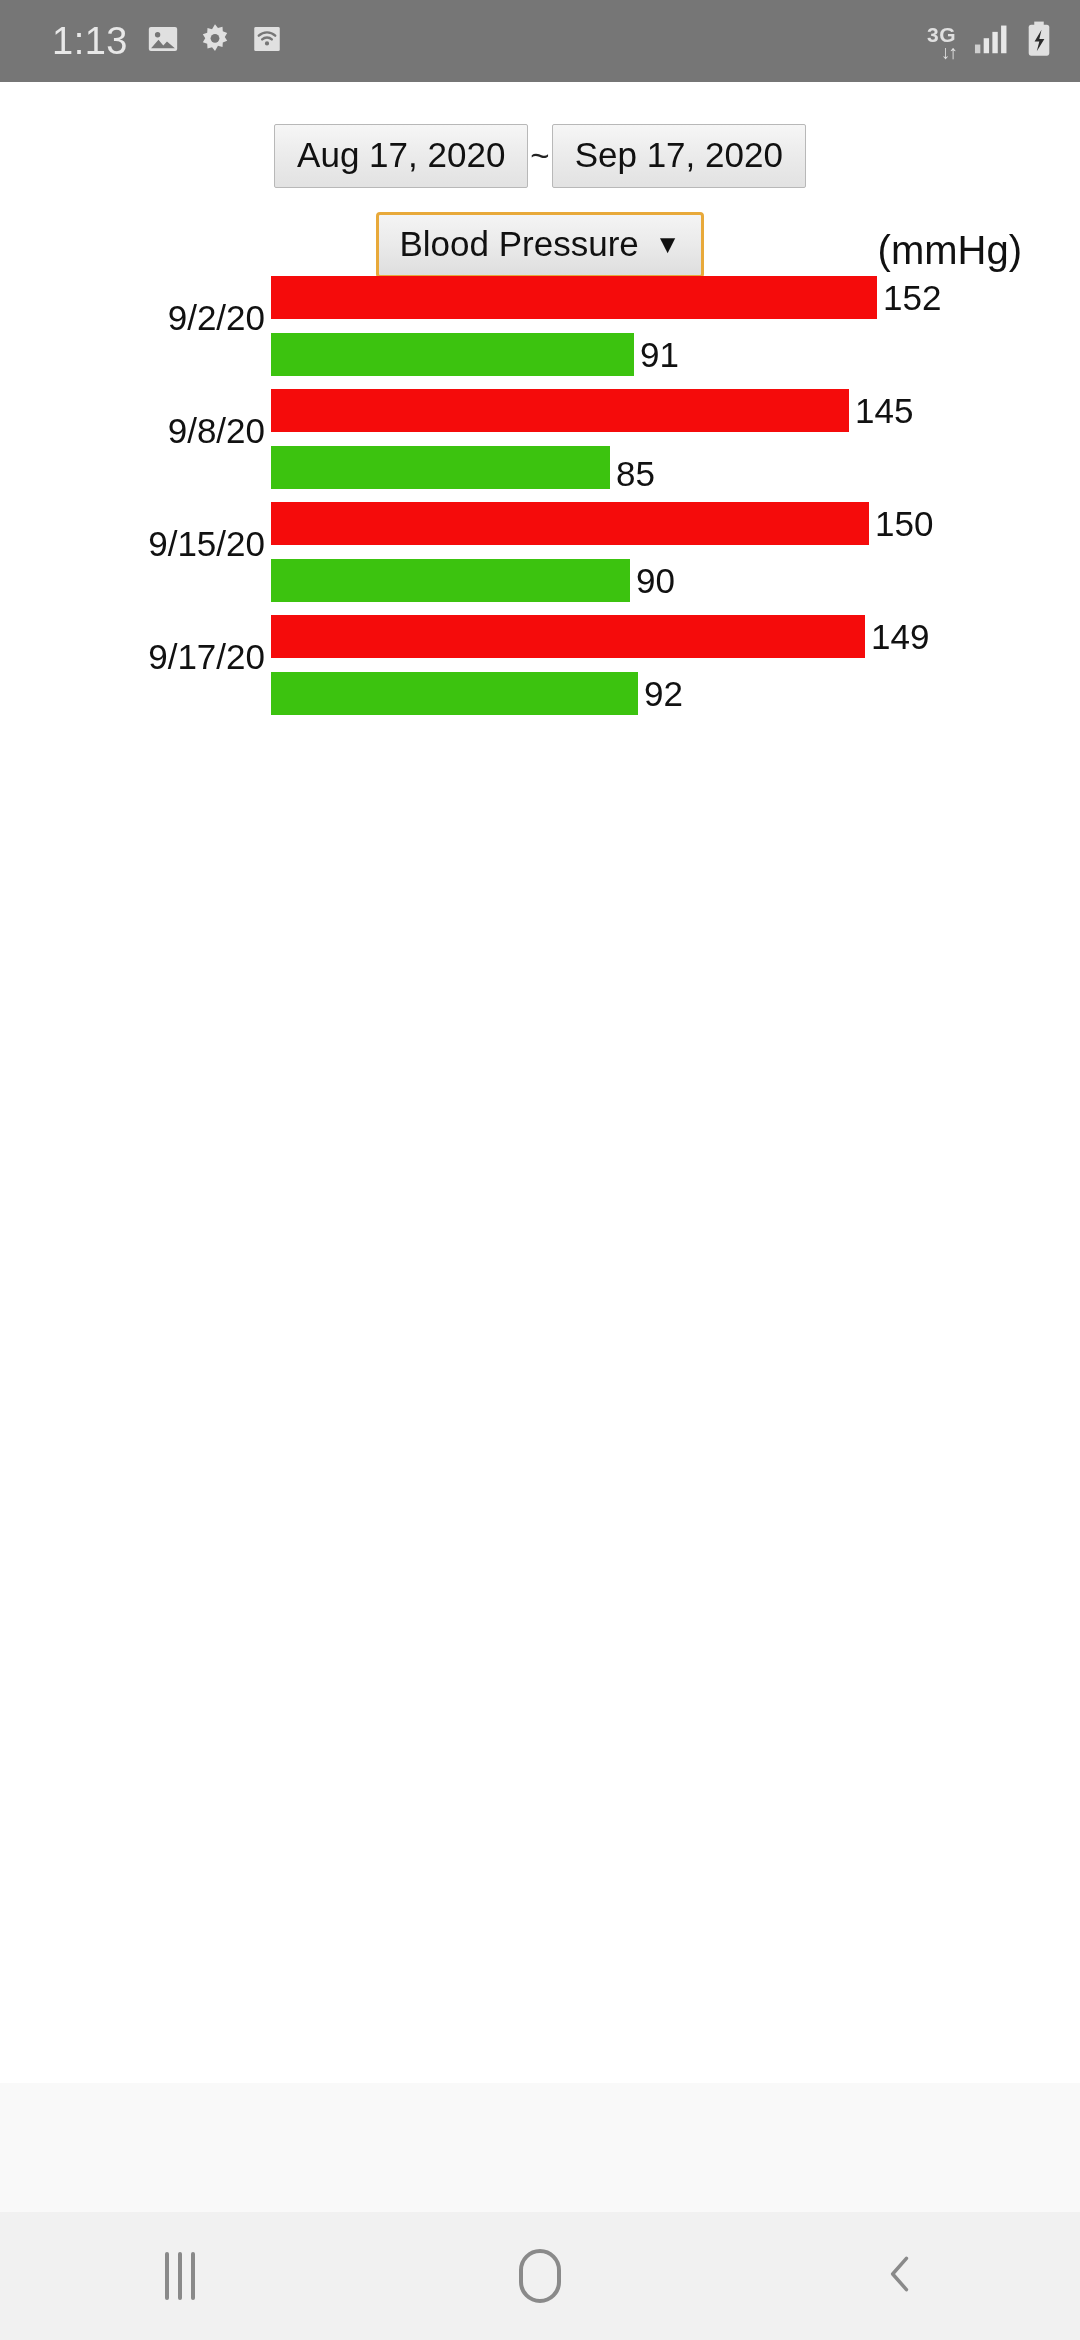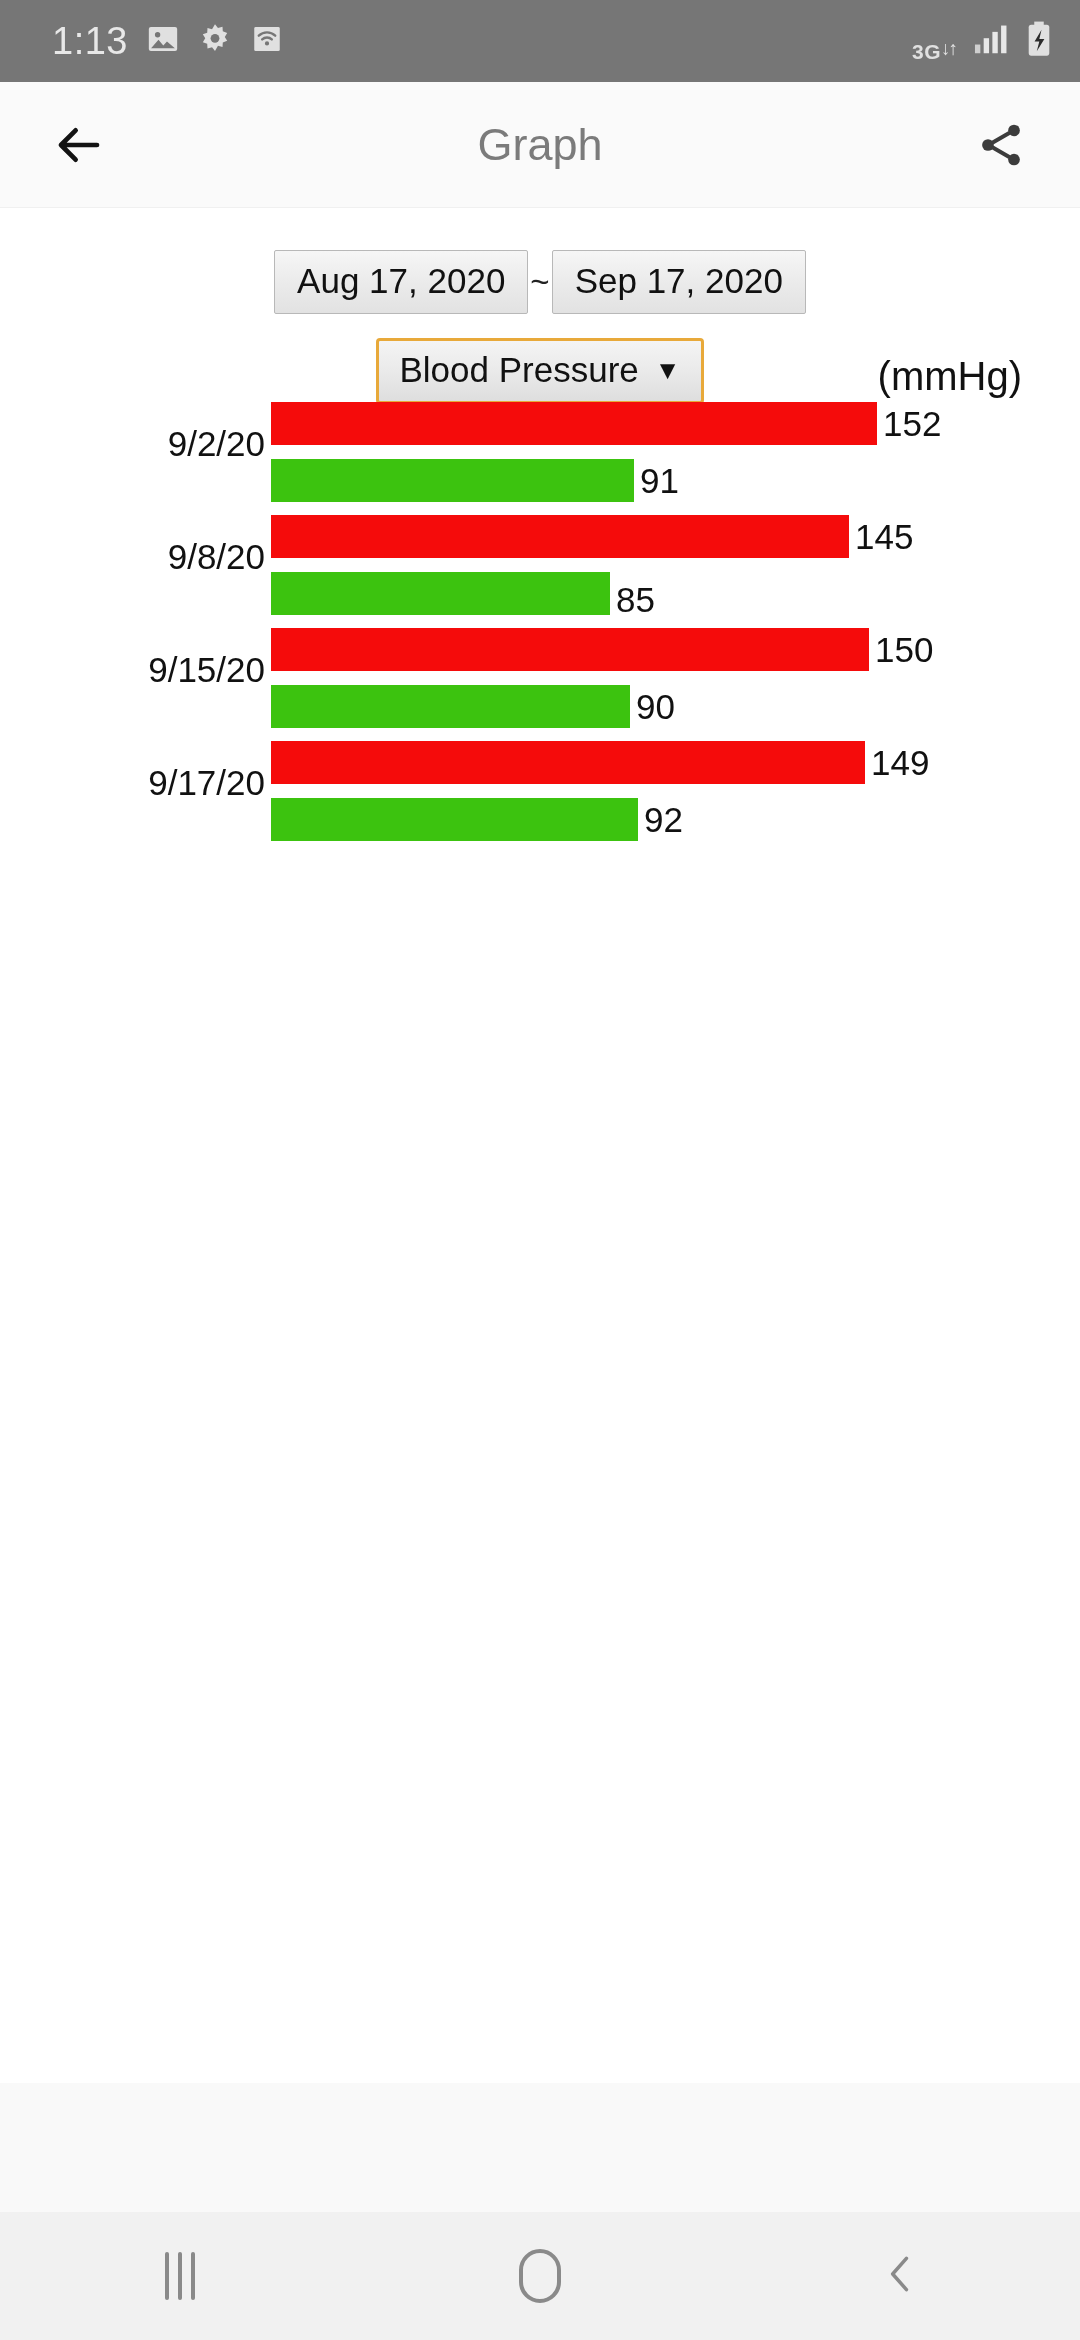--- a/index.html
+++ b/index.html
@@ -34,21 +34,21 @@
   .status-left { display:flex; align-items:center; gap:18px; }
   .status-clock {
     color:#e8e8e8;
     font-size:38px;
     letter-spacing:0.5px;
     font-family:"Liberation Sans", sans-serif;
   }
   .sb-icon { display:block; }
   .status-right { display:flex; align-items:flex-end; gap:14px; }
   .net-type {
-    display:flex; flex-direction:row; align-items:flex-start;
+    display:flex; flex-direction:column; align-items:flex-end;
     color:#e0e0e0; line-height:1;
   }
   .net-type .g3 { font-size:21px; font-weight:bold; letter-spacing:0.5px; }
   .net-type .arrows { font-size:19px; margin-top:-2px; letter-spacing:-2px; }
 
   
   .app-bar {
     height:126px;
     background:#fafafa;
     display:flex;
@@ -267,38 +267,20 @@
       <span class="sb-icon">
         <svg width="30" height="38" viewBox="0 0 16 24">
           <rect x="5" y="1" width="6" height="2.2" fill="#e0e0e0"></rect>
           <rect x="1.5" y="3" width="13" height="19.5" rx="1.6" fill="#e0e0e0"></rect>
           <path d="M9.6 6.2L5.2 13.6h3L6.6 19.8 11.4 12h-3.2z" fill="#2b2b2b"></path>
         </svg>
       </span>
     </div>
   </div>
 
-  <div class="app-bar">
-    <div class="icon-btn">
-      <svg width="54" height="54" viewBox="0 0 24 24">
-        <path d="M20 12H4M10.5 5.5L4 12l6.5 6.5" stroke="#131313" stroke-width="2.1" fill="none" stroke-linecap="round" stroke-linejoin="round"></path>
-      </svg>
-    </div>
-
-    <div class="app-bar-title">Graph</div>
-
-    <div class="icon-btn">
-      <svg width="52" height="52" viewBox="0 0 24 24">
-        <circle cx="18" cy="5.3" r="2.7" fill="#3c3c3c"></circle>
-        <circle cx="6" cy="12" r="2.7" fill="#3c3c3c"></circle>
-        <circle cx="18" cy="18.7" r="2.7" fill="#3c3c3c"></circle>
-        <path d="M15.6 6.6L8.4 10.7M8.4 13.3l7.2 4.1" stroke="#3c3c3c" stroke-width="1.9" stroke-linecap="round"></path>
-      </svg>
-    </div>
-  </div>
 
   <div class="content">
 
     <div class="date-row">
       <div class="date-btn">Aug 17, 2020</div>
       <div class="tilde">~</div>
       <div class="date-btn">Sep 17, 2020</div>
     </div>
 
     <div class="metric-row">

